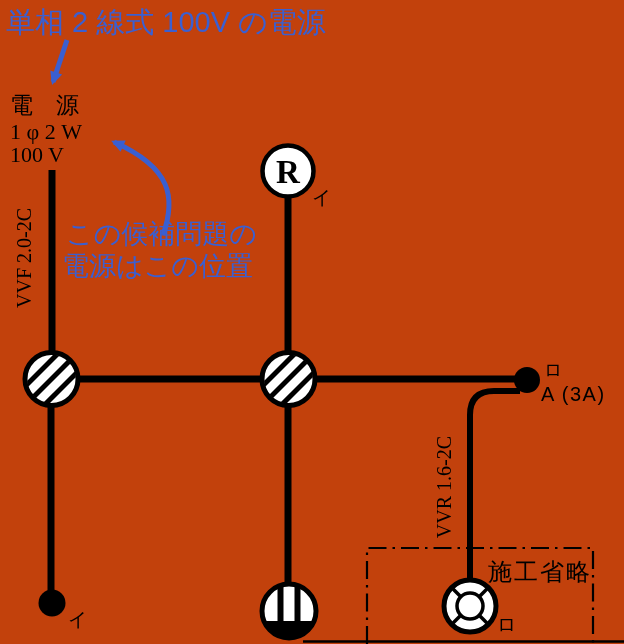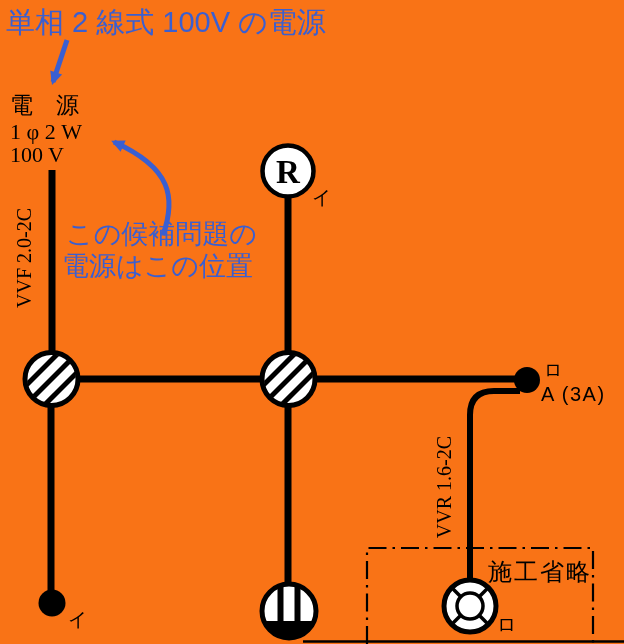--- a/index.html
+++ b/index.html
@@ -1,16 +1,16 @@
 <!DOCTYPE html>
 <html><head>
 <meta charset="utf-8">
 <style>
   html,body{margin:0;padding:0;background:#ffffff;}
-  #stage{position:relative;width:624px;height:644px;background:#f97316;overflow:hidden;}
+  #stage{position:relative;width:624px;height:644px;background:#c2410c;overflow:hidden;}
   svg{display:block;}
   text{user-select:none;}
   .blue-sans{font-family:"Liberation Sans",sans-serif;}
   .black-serif{font-family:"Liberation Serif",serif;}
   .black-sans{font-family:"Liberation Sans",sans-serif;}
 </style>
 </head>
 <body>
 
 <div id="stage">

